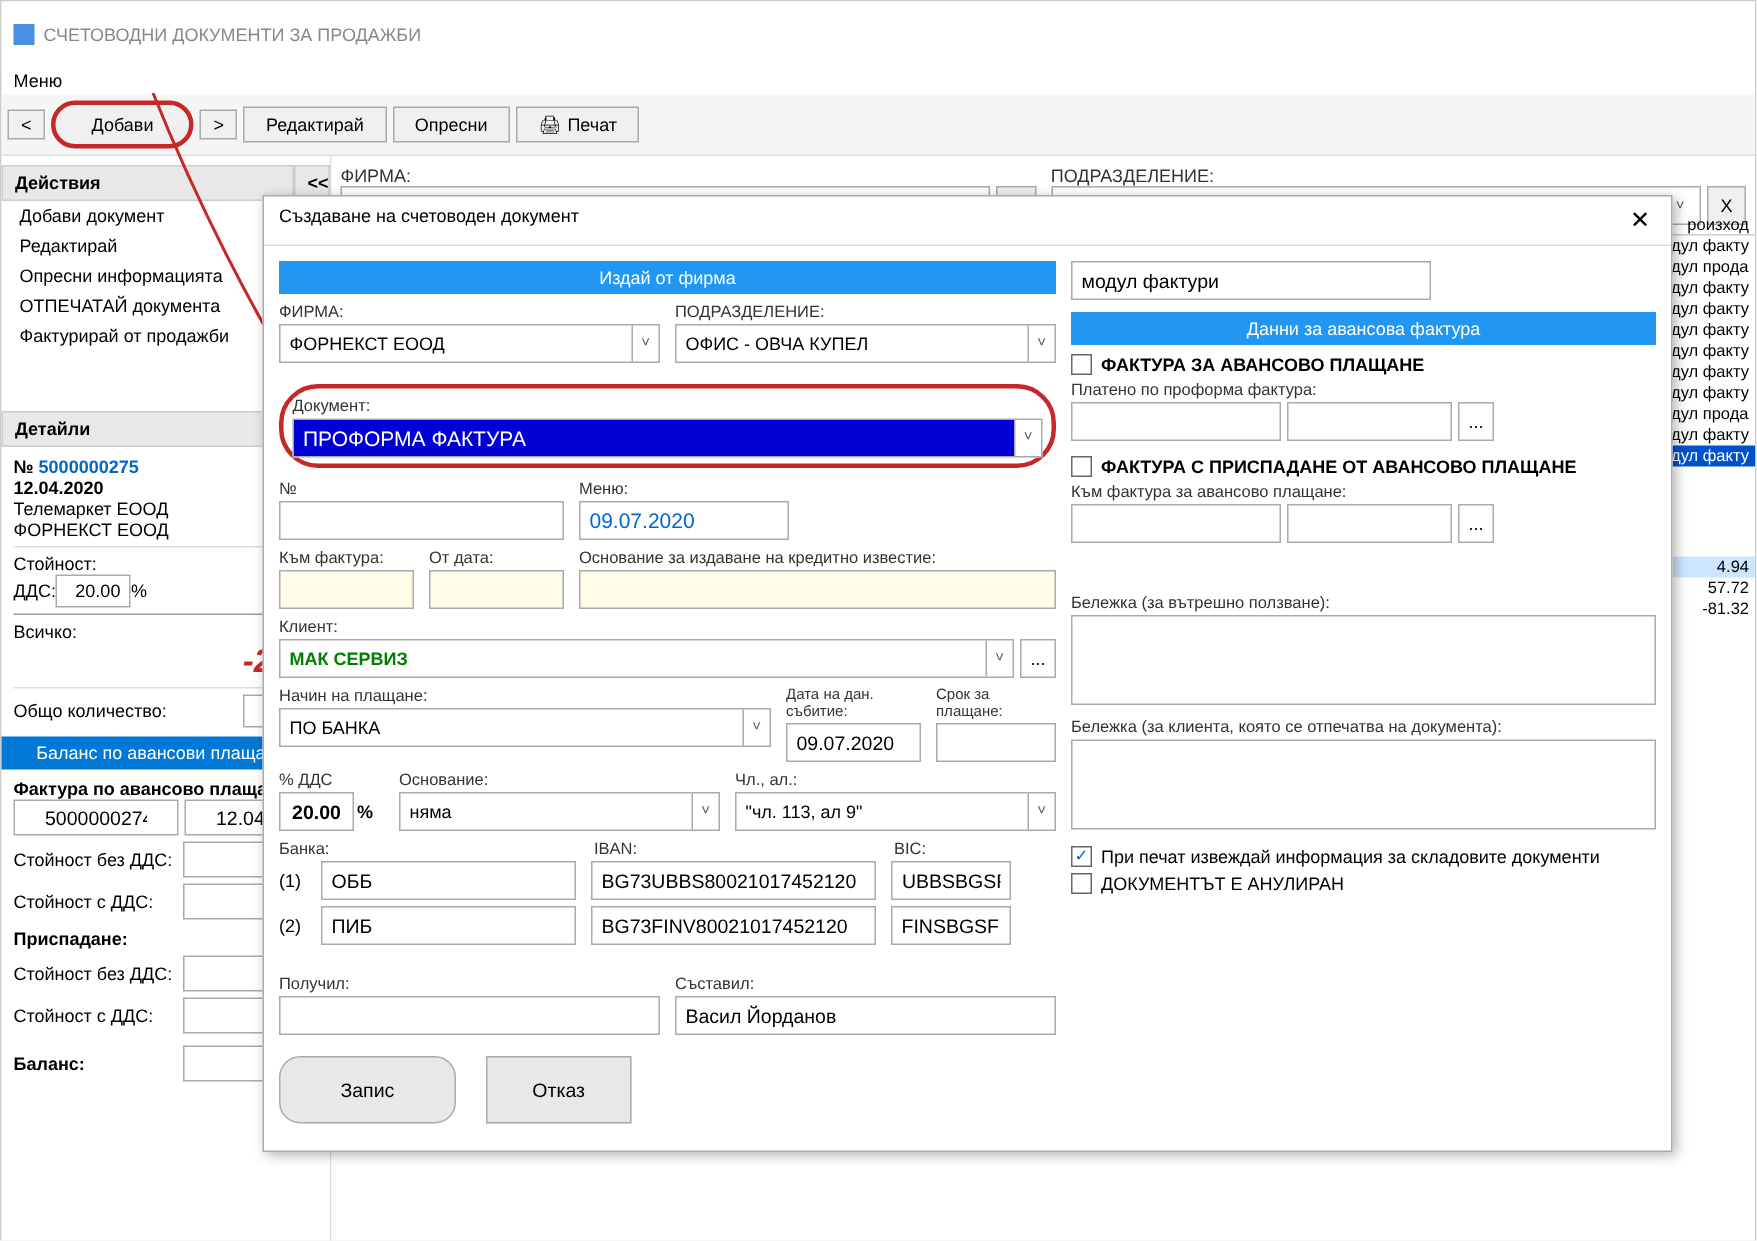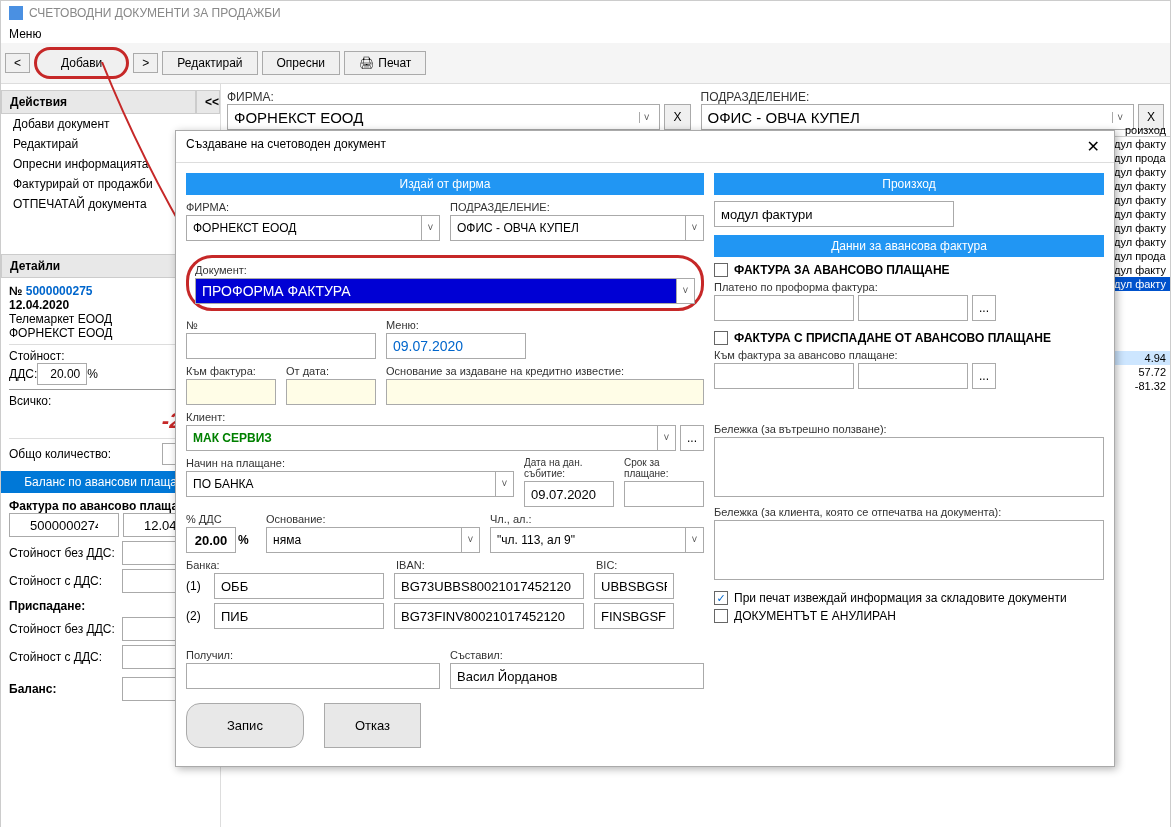--- a/index.html
+++ b/index.html
@@ -1,18 +1,18 @@
 <!DOCTYPE html>
 <html><head>
 <meta charset="utf-8">
 <style>
 * { box-sizing: border-box; font-family: Arial, sans-serif; font-size: 12px; }
 body { margin: 0; padding: 0; background: #f0f0f0; width: 1171px; height: 827px; overflow: hidden; position: relative; }
 .window { background: #fff; border: 1px solid #ccc; }
-.title-bar { background: #fff; padding: 5px 8px; color: #888; font-size: 12px; display: flex; align-items: center; gap: 6px; }
+.title-bar { background: #fff; padding: 15px 8px; color: #888; font-size: 12px; display: flex; align-items: center; gap: 6px; }
 .icon-small { width: 14px; height: 14px; display: inline-block; }
 .menu-bar { padding: 2px 8px; font-size: 12px; }
 .toolbar { display: flex; align-items: center; gap: 4px; padding: 4px; background: #f5f5f5; border-bottom: 1px solid #ddd; }
 .btn { padding: 4px 14px; border: 1px solid #aaa; background: #f0f0f0; font-size: 12px; cursor: pointer; }
 .btn-nav { padding: 2px 8px; border: 1px solid #aaa; background: #f0f0f0; cursor: pointer; }
 .annotate-circle { border: 3px solid #c62828; border-radius: 18px; }
 .main-area { display: flex; position: relative; }
 .sidebar { width: 220px; padding: 6px 0; background: #fff; border-right: 1px solid #ddd; }
 .sidebar-header { background: #e8e8e8; padding: 4px 8px; font-weight: bold; font-size: 12px; border: 1px solid #ccc; }
 .sidebar-item { padding: 3px 12px; font-size: 12px; cursor: pointer; }
@@ -78,22 +78,22 @@
 
   <div class="main-area" style="height:760px;">
     <div class="sidebar">
       <div style="display:flex;">
         <div class="sidebar-header" style="flex:1;">Действия</div>
         <div class="sidebar-header" style="width:24px;text-align:center;">&lt;&lt;</div>
       </div>
       <div class="sidebar-item">Добави документ</div>
       <div class="sidebar-item">Редактирай</div>
       <div class="sidebar-item">Опресни информацията</div>
+      <div class="sidebar-item">ОТПЕЧАТАЙ документа</div>
       <div class="sidebar-item">Фактурирай от продажби</div>
-      <div class="sidebar-item">ОТПЕЧАТАЙ документа</div>
 
       <div style="height:40px;"></div>
       <div class="details-header">Детайли</div>
       <div class="details-section">
         <div><b>№</b> <span class="val-blue">5000000275</span></div>
         <div><b>12.04.2020</b></div>
         <div>Телемаркет ЕООД</div>
         <div>ФОРНЕКСТ ЕООД</div>
         <div style="display:flex;justify-content:space-between;border-top:1px solid #ddd;margin-top:4px;padding-top:4px;">
           <span>Стойност:</span>
@@ -346,21 +346,20 @@
         </div>
       </div>
 
       <div class="footer-btns">
         <button class="btn-big annotate-circle" style="border-radius:14px;padding:14px 40px;">Запис</button>
         <button class="btn-big">Отказ</button>
       </div>
     </div>
 
     <div class="modal-right">
-      <div class="section-header">Произход</div>
       <input class="form-input" style="width: 240px; margin-bottom: 8px;" value="модул фактури">
 
       <div class="section-header">Данни за авансова фактура</div>
 
       <div class="checkbox-row">
         <span class="checkbox"></span>
         <b>ФАКТУРА ЗА АВАНСОВО ПЛАЩАНЕ</b>
       </div>
       <div class="form-label">Платено по проформа фактура:</div>
       <div style="display:flex;gap:4px;margin-bottom:10px;">

